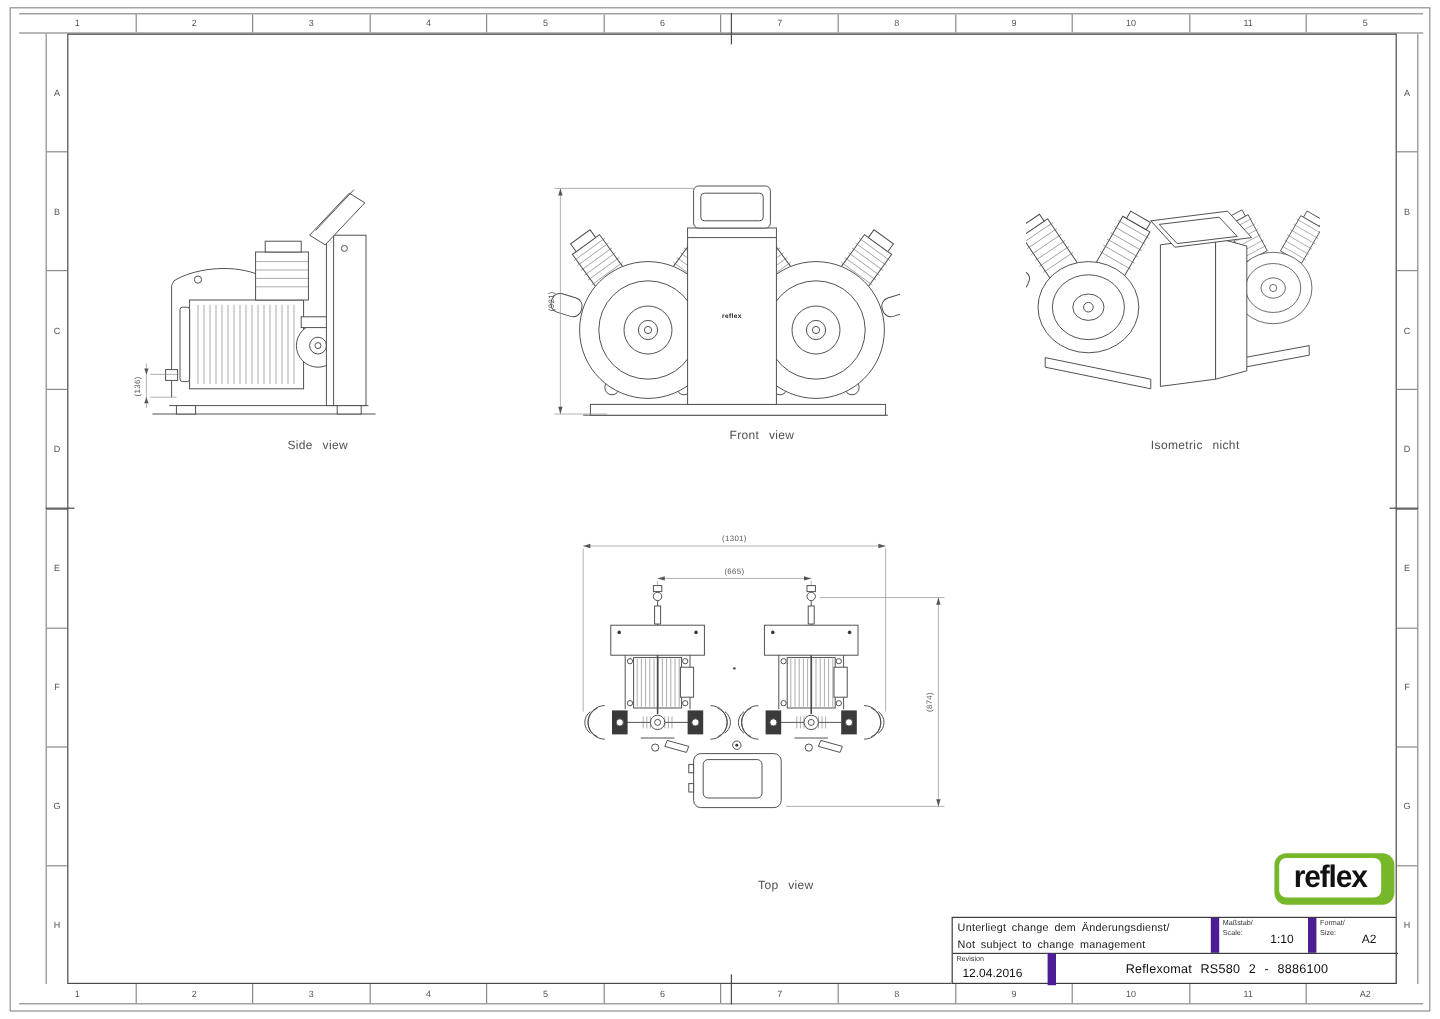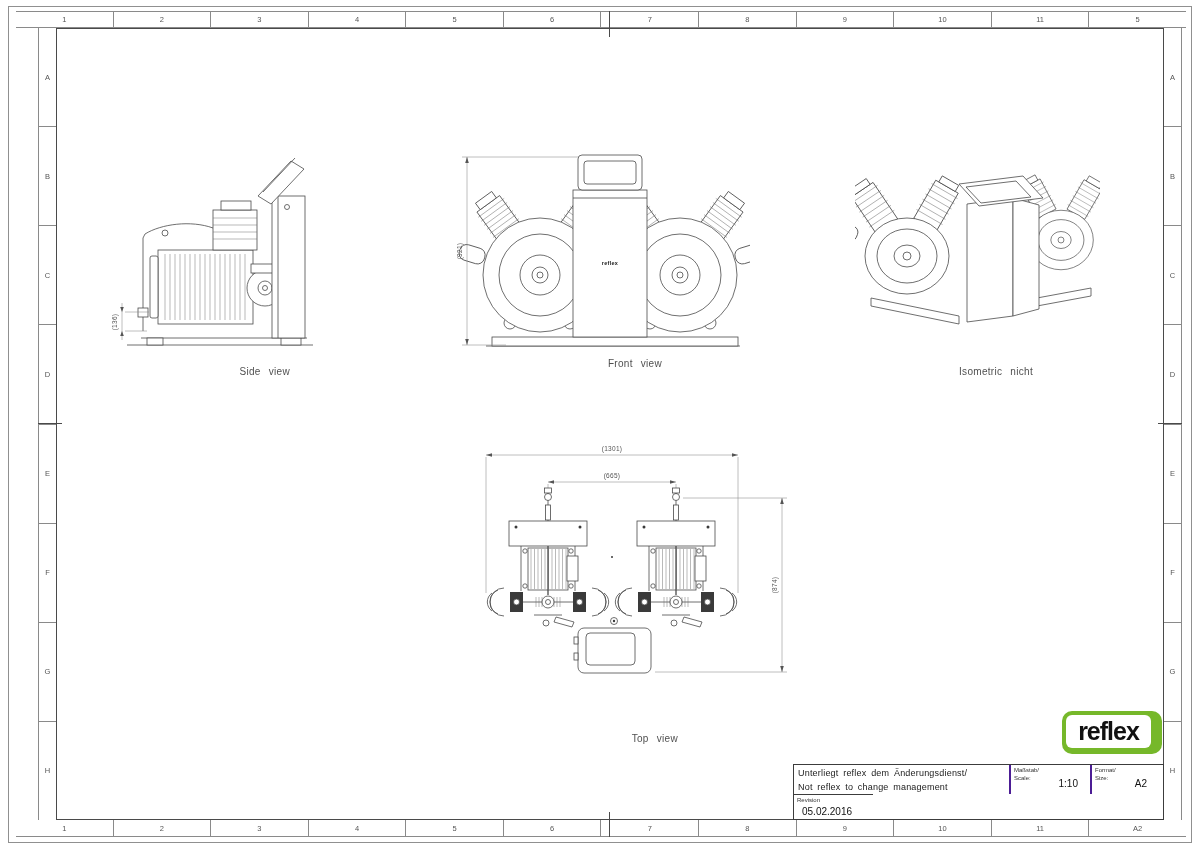--- a/index.html
+++ b/index.html
@@ -26,21 +26,21 @@
   svg .ln, svg line, svg path, svg rect, svg circle, svg ellipse, svg polygon{stroke:#4a4a4a;stroke-width:.8;fill:none}
   svg .fw{fill:#fff}
   svg .fd{fill:#3a3a3a;stroke:none}
   svg .fin{stroke:#737373;stroke-width:.5}
   svg .fdim{stroke:#8a8a8a;stroke-width:.55}
   svg .arr{fill:#555;stroke:none}
   svg text{stroke:none;fill:#555;font-size:6.5px;letter-spacing:.3px;font-family:"Liberation Sans",sans-serif}
   
   .tb{left:793px;top:764px;width:371px;height:56px;border:1px solid #3c3c3c;background:#fff}
   .tb .cell{position:absolute;overflow:hidden}
-  .tb .bl{border-left:2px solid #4c1d95}
+  .tb .bl{border-left:7px solid #4c1d95}
   .tb .bt{border-top:1px solid #3c3c3c}
   .disclaimer{font-size:9px;line-height:1.5;padding:2px 0 0 4px;color:#222;word-spacing:2px;letter-spacing:.2px}
   .tb-small{font-size:6px;color:#333;line-height:1.25;padding:2px 0 0 3px}
   .tb-val{position:absolute;font-size:10px;color:#111}
   .tb-title{display:flex;align-items:center;justify-content:center;height:100%;font-size:10.5px;color:#111;word-spacing:4px;letter-spacing:.2px}
   
   .logo{left:1062px;top:711px;width:100px;height:43px;background:#76b82a;border-radius:10px}
   .logo-inner{position:absolute;left:4px;top:4px;right:11px;bottom:6px;background:#fff;border-radius:6px;display:flex;align-items:center;justify-content:center}
   .logo-text{font-weight:bold;font-size:25px;color:#111;letter-spacing:-1px;transform:scaleY(1.04)}
 </style>
@@ -313,35 +313,38 @@
 
 <div class="abs logo">
   <div class="logo-inner">
     <span class="logo-text">reflex</span>
   </div>
 </div>
 
 <div class="abs tb">
   <div class="cell" style="left:0;top:0;width:215px;height:29px">
     <div class="disclaimer">
-      <div>Unterliegt reflex dem Änderungsdienst/</div>
-      <div>Not reflex to change management</div>
+      <div>Unterliegt change dem Änderungsdienst/</div>
+      <div>Not subject to change management</div>
     </div>
   </div>
   <div class="cell bl" style="left:215px;top:0;width:81px;height:29px">
     <div class="tb-small">
       <div>Maßstab/</div>
       <div>Scale:</div>
     </div>
     <div class="tb-val" style="right:12px;bottom:5px">1:10</div>
   </div>
   <div class="cell bl" style="left:296px;top:0;width:75px;height:29px">
     <div class="tb-small">
       <div>Format/</div>
       <div>Size:</div>
     </div>
     <div class="tb-val" style="right:18px;bottom:5px">A2</div>
   </div>
   <div class="cell bt" style="left:0;top:29px;width:79px;height:27px">
     <div class="tb-small">Revision</div>
-    <div class="tb-val" style="left:8px;bottom:4px">05.02.2016</div>
+    <div class="tb-val" style="left:8px;bottom:4px">12.04.2016</div>
+  </div>
+  <div class="cell bt bl" style="left:79px;top:29px;width:292px;height:27px">
+    <div class="tb-title">Reflexomat RS580 2 - 8886100</div>
   </div>
 </div>
 
 </body></html>

